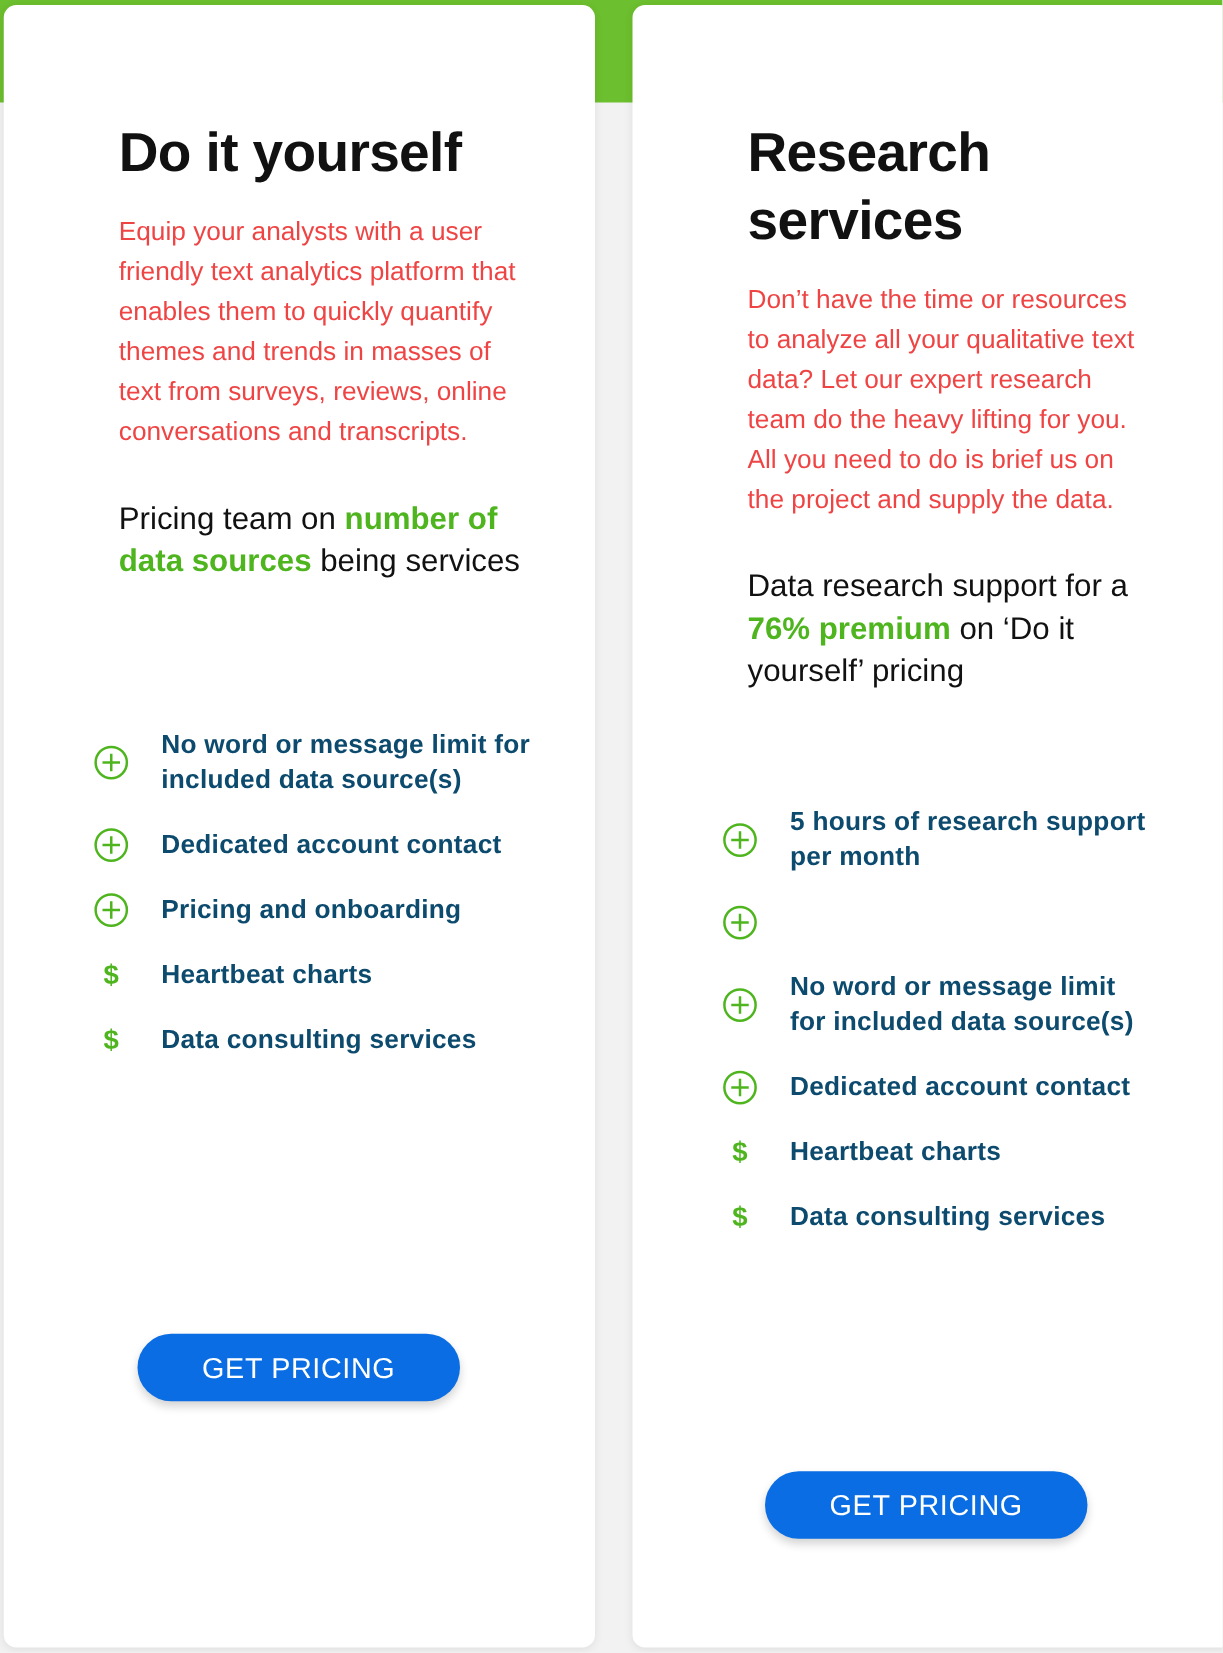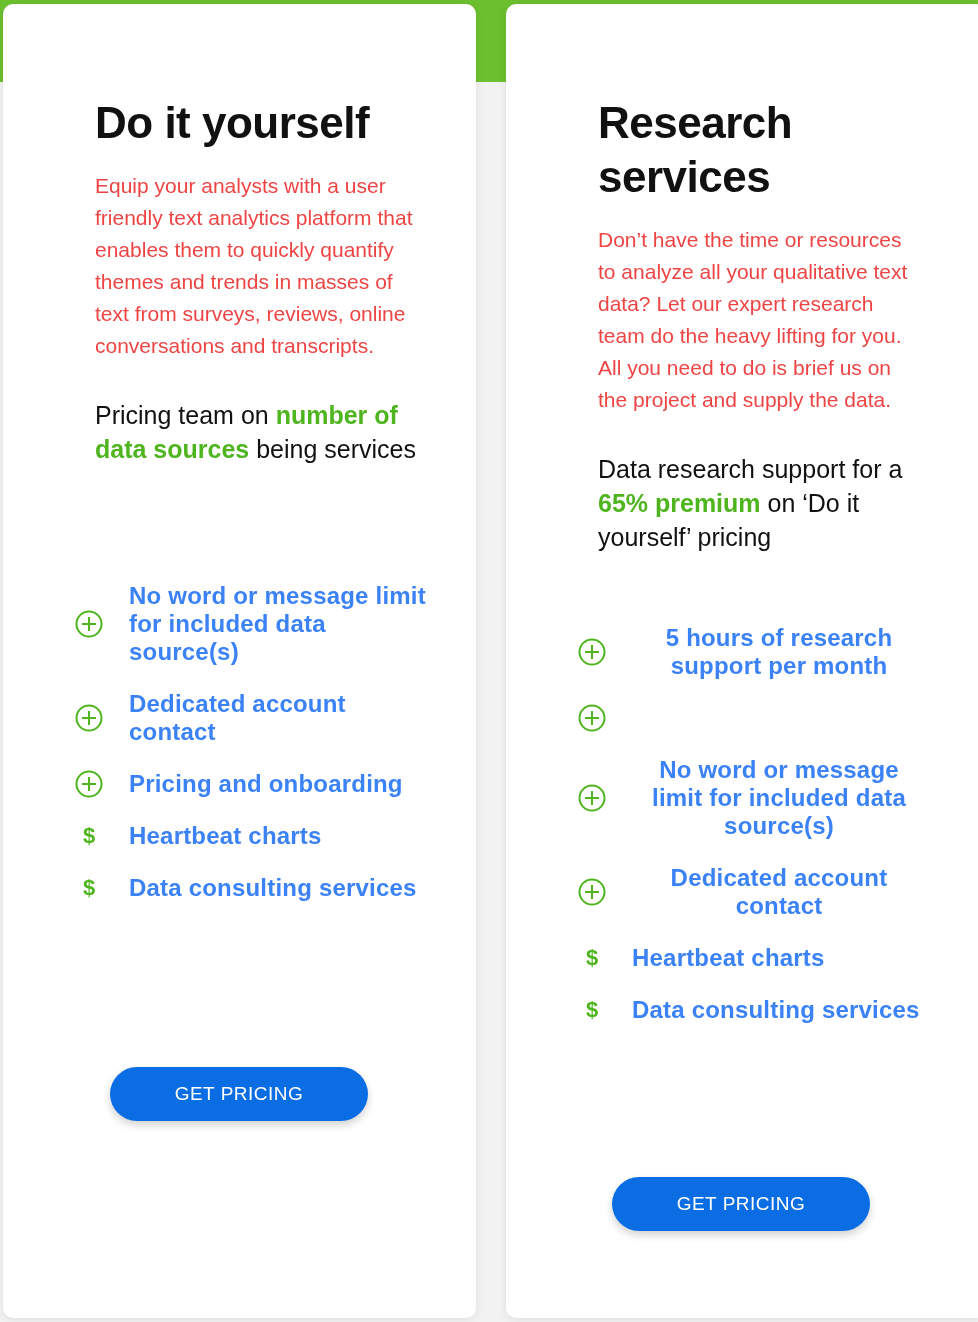--- a/index.html
+++ b/index.html
@@ -19,24 +19,24 @@
   .card.right .content { left:72px; right:70px; }
   h2 { margin:0; font-size:44px; line-height:54px; font-weight:bold; color:#111; letter-spacing:-0.5px; }
   .desc { margin-top:20px; font-size:21px; line-height:32px; color:#ef4444; font-weight:300; }
   .pricing { margin-top:36px; font-size:25px; line-height:34px; color:#111; }
   .pricing .hl { color:#4fb51f; font-weight:bold; }
   .features { list-style:none; margin:0; padding:0; position:absolute; left:72px; right:40px; }
   .feature { display:flex; align-items:center; margin-bottom:24px; }
   .feature .icon { width:28px; height:28px; flex:0 0 28px; display:flex; align-items:center; justify-content:center; margin-right:26px; }
   .feature .icon svg { display:block; }
   .feature .dollar { color:#4fb51f; font-weight:bold; font-size:22px; }
-  .feature .label { font-size:24px; line-height:28px; color:#3b82f6; font-weight:bold; letter-spacing:0.2px; }
+  .feature .label { font-size:21px; line-height:28px; color:#0c4a6e; font-weight:bold; letter-spacing:0.2px; }
   .btn {
     position:absolute; width:258px; height:54px; border-radius:27px;
-    background:#0a6de3; color:#fff; border:none; font-size:19px; letter-spacing:0.5px;
+    background:#0a6de3; color:#fff; border:none; font-size:23px; letter-spacing:0.5px;
     font-family:"Liberation Sans", sans-serif;
     box-shadow:0 4px 8px rgba(0,0,0,0.18); cursor:pointer;
   }
 </style>
 </head>
 <body>
 
 <div class="green-band"></div>
 
 <div class="card left">
@@ -85,24 +85,24 @@
     </li>
   </ul>
   <button class="btn" style="left:107px; top:1063px;">GET PRICING</button>
 </div>
 
 <div class="card right">
   <div class="content">
     <h2 style="width:260px">Research services</h2>
     <p class="desc" style="margin-bottom:0">Don’t have the time or resources to analyze all your qualitative text data? Let our expert research team do the heavy lifting for you. All you need to do is brief us on the project and supply the data.</p>
     <div class="pricing">
-      <span>Data research support for a </span><span class="hl">65% premium</span><span> on ‘Do it yourself’ pricing</span>
+      <span>Data research support for a </span><span class="hl">76% premium</span><span> on ‘Do it yourself’ pricing</span>
     </div>
   </div>
-  <ul class="features" style="top:620px; right:60px;text-align:center;">
+  <ul class="features" style="top:640px; right:60px;">
     <li class="feature">
       <span class="icon">
           <svg width="28" height="28" viewBox="0 0 28 28">
             <circle cx="14" cy="14" r="12.5" fill="none" stroke="#4fb51f" stroke-width="2"></circle>
             <path d="M14 7v14M7 14h14" stroke="#4fb51f" stroke-width="2"></path>
           </svg>
         </span>
       <span class="label">5 hours of research support per month</span>
     </li>
     <li class="feature">

